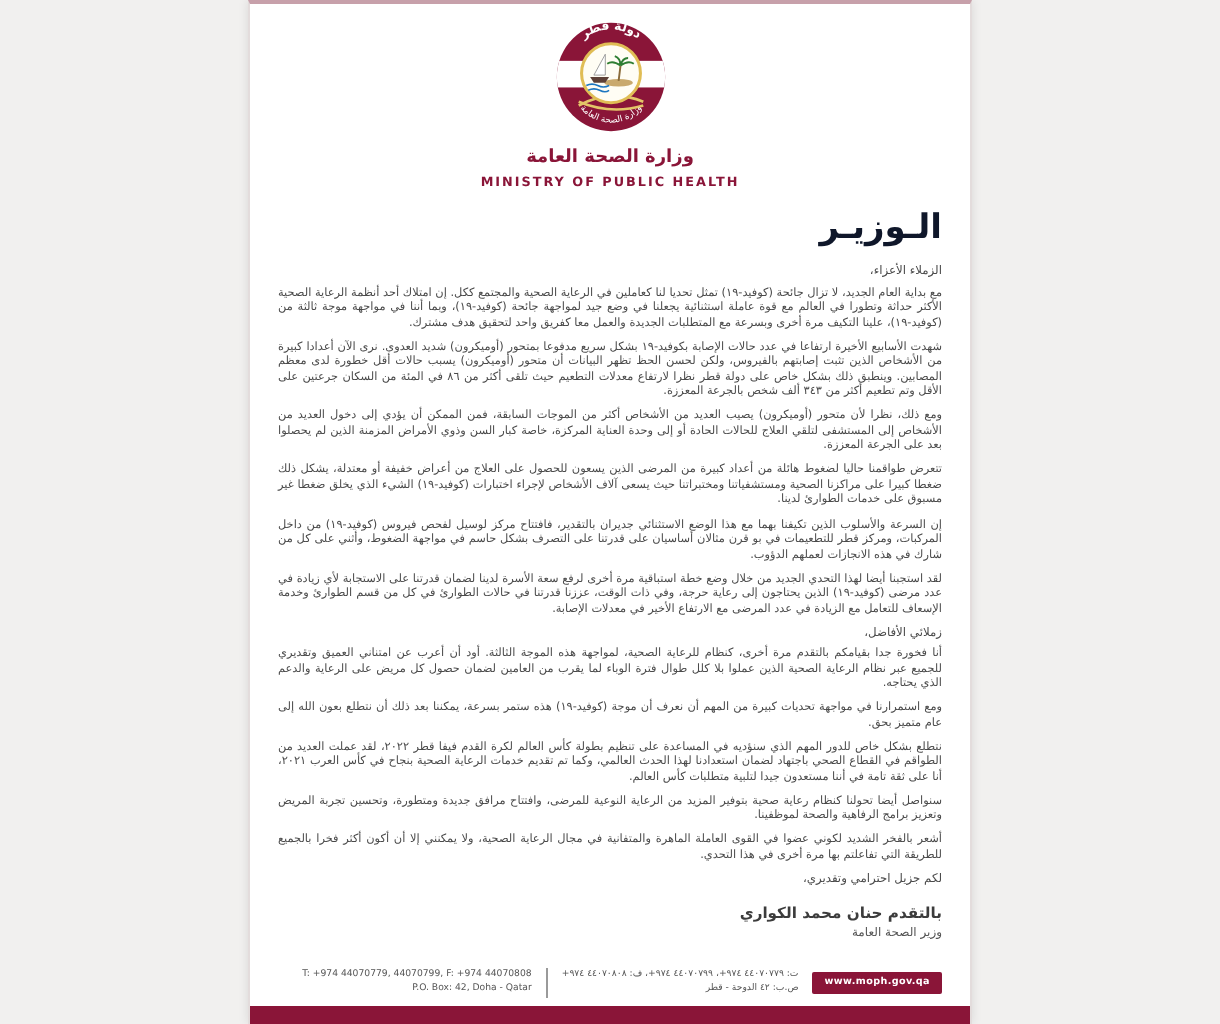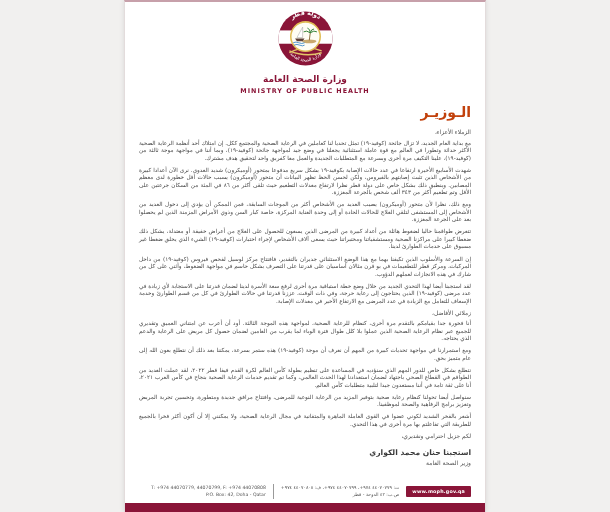--- a/index.html
+++ b/index.html
@@ -22,21 +22,21 @@
   .emblem{width:57px;height:57px;display:inline-block;}
   .ministry-ar{
     color:#8a1538;font-weight:bold;font-size:9px;line-height:1.2;margin-top:3px;
     direction:rtl;
   }
   .ministry-en{
     color:#8a1538;font-size:6.4px;letter-spacing:1px;margin-top:2px;font-weight:bold;
   }
   .letter{direction:rtl;}
   .letter-title{
-    color:#c2410c;font-weight:bold;font-size:14px;margin-top:9px;
+    color:#0f172a;font-weight:bold;font-size:17px;margin-top:9px;
     text-align:right;
   }
   .greeting{
     font-size:5.9px;color:#4a4a4a;margin-top:9px;margin-bottom:5px;text-align:right;
   }
   .subgreeting{
     font-size:5.9px;color:#4a4a4a;margin:5px 0 4px 0;text-align:right;
   }
   .para{
     font-size:5.7px;line-height:1.32;color:#4a4a4a;
@@ -131,21 +131,21 @@
 
       <p class="para">أنا فخورة جدا بقيامكم بالتقدم مرة أخرى، كنظام للرعاية الصحية، لمواجهة هذه الموجة الثالثة. أود أن أعرب عن امتناني العميق وتقديري للجميع عبر نظام الرعاية الصحية الذين عملوا بلا كلل طوال فترة الوباء لما يقرب من العامين لضمان حصول كل مريض على الرعاية والدعم الذي يحتاجه.</p>
       <p class="para">ومع استمرارنا في مواجهة تحديات كبيرة من المهم أن نعرف أن موجة (كوفيد-١٩) هذه ستمر بسرعة، يمكننا بعد ذلك أن نتطلع بعون الله إلى عام متميز بحق.</p>
       <p class="para">نتطلع بشكل خاص للدور المهم الذي سنؤديه في المساعدة على تنظيم بطولة كأس العالم لكرة القدم فيفا قطر ٢٠٢٢، لقد عملت العديد من الطواقم في القطاع الصحي باجتهاد لضمان استعدادنا لهذا الحدث العالمي، وكما تم تقديم خدمات الرعاية الصحية بنجاح في كأس العرب ٢٠٢١، أنا على ثقة تامة في أننا مستعدون جيدا لتلبية متطلبات كأس العالم.</p>
       <p class="para">سنواصل أيضا تحولنا كنظام رعاية صحية بتوفير المزيد من الرعاية النوعية للمرضى، وافتتاح مرافق جديدة ومتطورة، وتحسين تجربة المريض وتعزيز برامج الرفاهية والصحة لموظفينا.</p>
       <p class="para">أشعر بالفخر الشديد لكوني عضوا في القوى العاملة الماهرة والمتفانية في مجال الرعاية الصحية، ولا يمكنني إلا أن أكون أكثر فخرا بالجميع للطريقة التي تفاعلتم بها مرة أخرى في هذا التحدي.</p>
 
       <div class="closing">لكم جزيل احترامي وتقديري،</div>
 
       <div class="signature">
-        <div class="sig-name">استجبنا حنان محمد الكواري</div>
+        <div class="sig-name">بالتقدم حنان محمد الكواري</div>
         <div class="sig-role">وزير الصحة العامة</div>
       </div>
     </div>
 
   </div>
 
   <div class="footer">
     <div class="contact-en">
       <div>T: +974 44070779, 44070799, F: +974 44070808</div>
       <div>P.O. Box: 42, Doha - Qatar</div>

